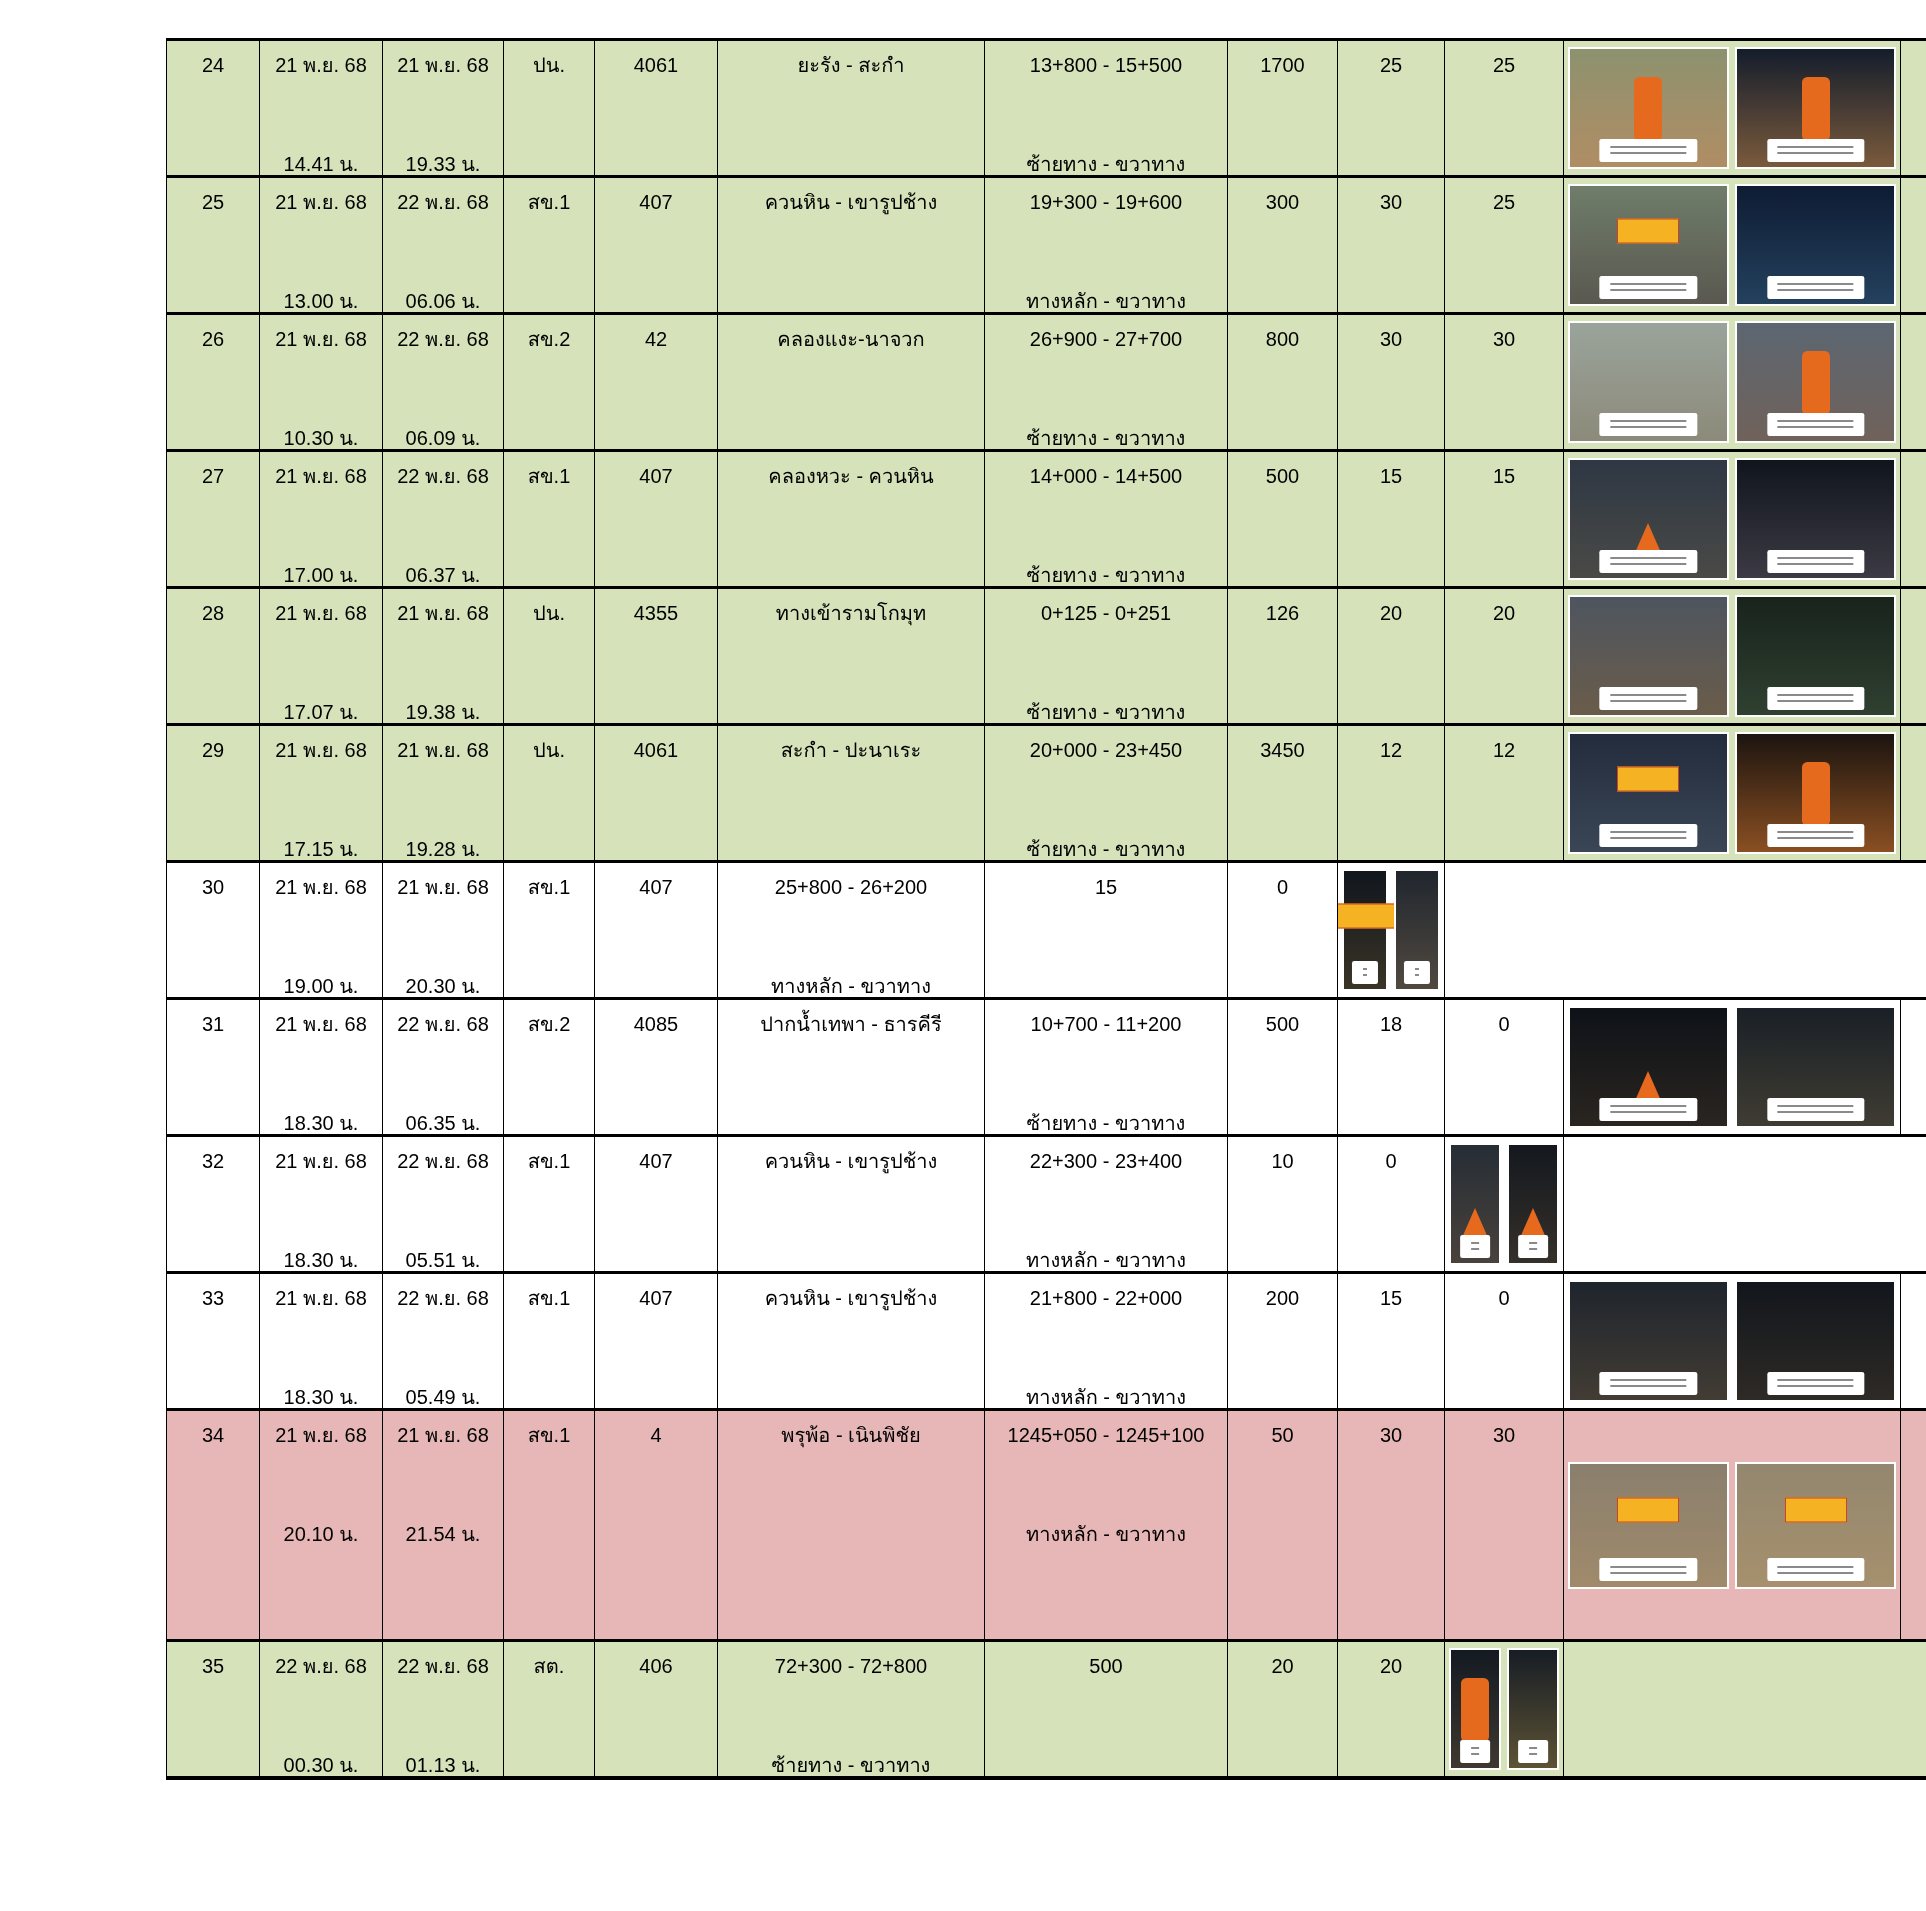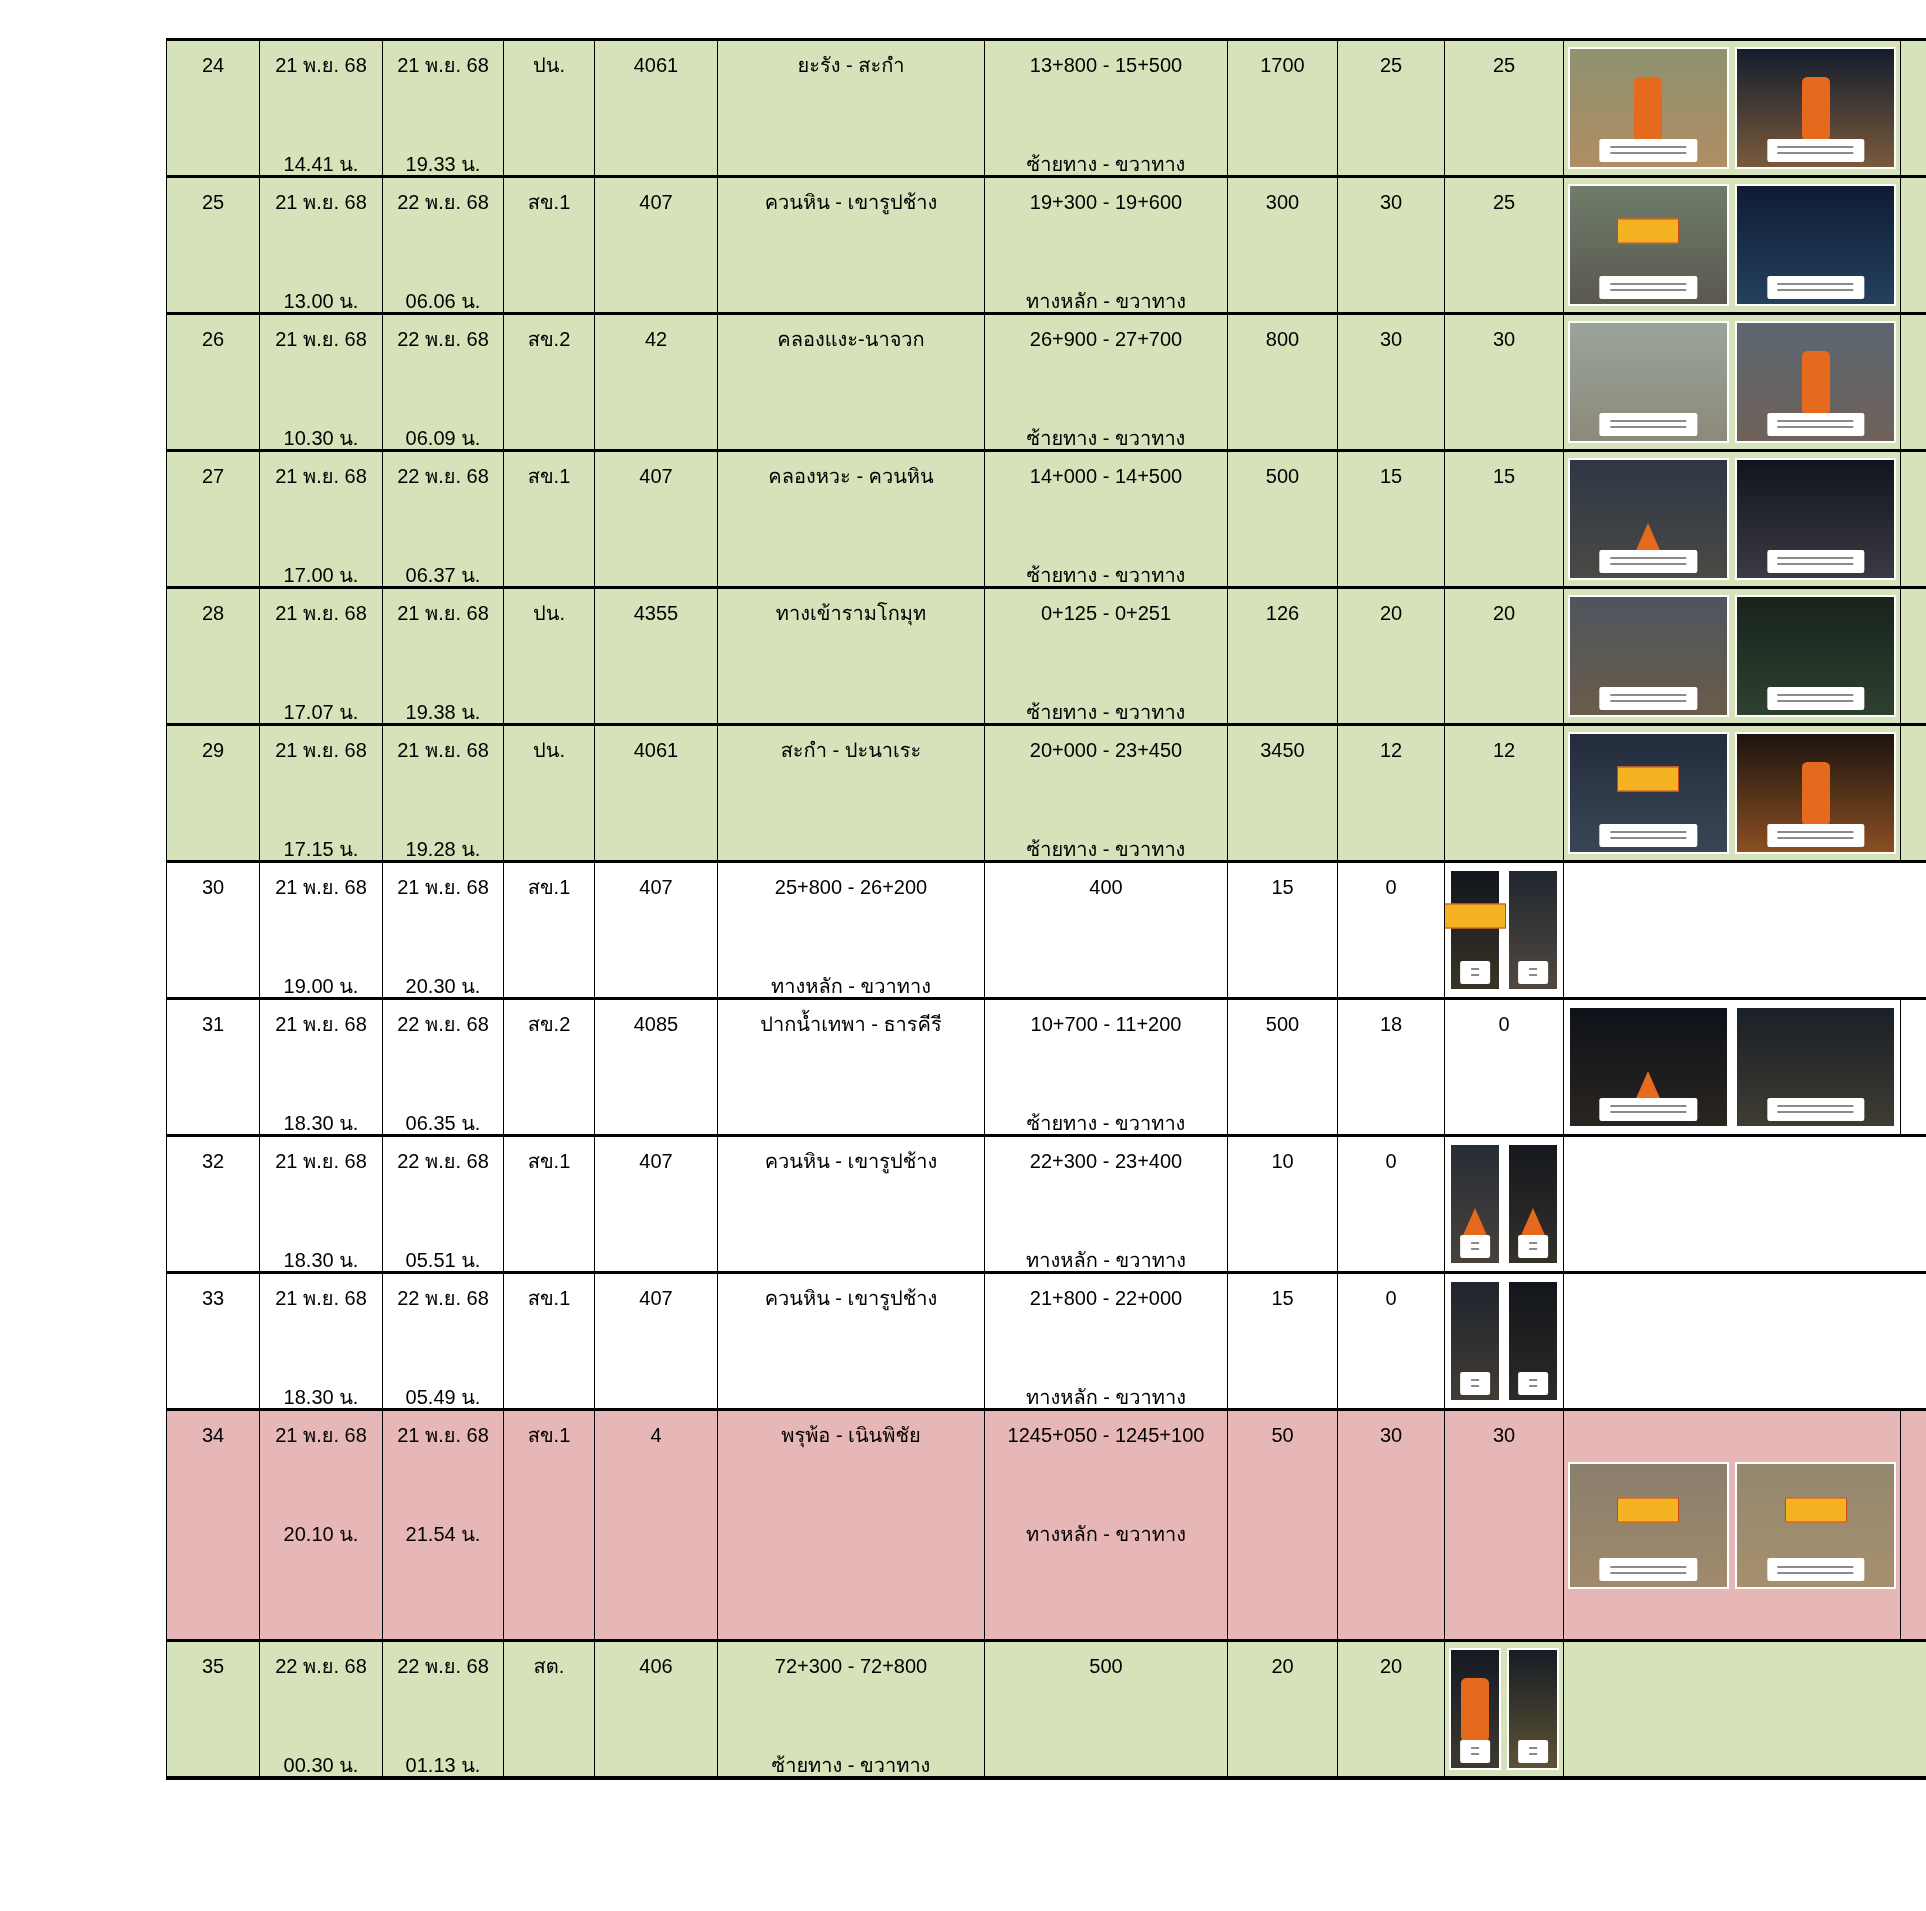--- a/index.html
+++ b/index.html
@@ -355,23 +355,20 @@
         <span>สข.1</span>
       </div>
     <div class="cell">
         <span>407</span>
       </div>
     <div class="cell c-2l">
       <span>25+800 - 26+200</span>
       <span>ทางหลัก - ขวาทาง</span>
     </div>
     <div class="cell">
-        <span>400</span>
-      </div>
-    <div class="cell">
         <span>15</span>
       </div>
     <div class="cell">
         <span>0</span>
       </div>
     <div class="cell c-photos">
         <div class="photo" style="background: linear-gradient(rgb(17, 22, 29) 0%, rgb(58, 52, 38) 100%);">
           <div class="accent-sign"></div>
           <div class="caption">
             <i></i>
@@ -509,20 +506,23 @@
         <span>407</span>
       </div>
     <div class="cell">
         <span>ควนหิน - เขารูปช้าง</span>
       </div>
     <div class="cell c-2l">
       <span>21+800 - 22+000</span>
       <span>ทางหลัก - ขวาทาง</span>
     </div>
     <div class="cell">
+        <span>200</span>
+      </div>
+    <div class="cell">
         <span>15</span>
       </div>
     <div class="cell">
         <span>0</span>
       </div>
     <div class="cell c-photos">
         <div class="photo" style="background: linear-gradient(rgb(31, 37, 45) 0%, rgb(66, 60, 52) 100%);">
           <div class="caption">
             <i></i>
             <i></i>

